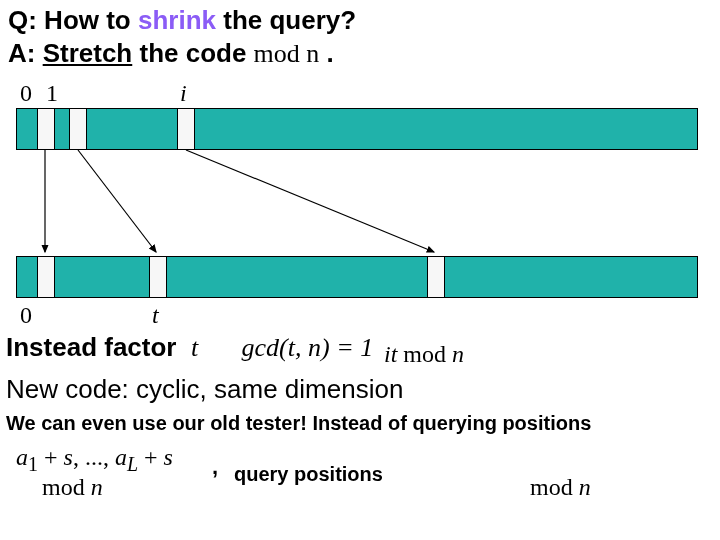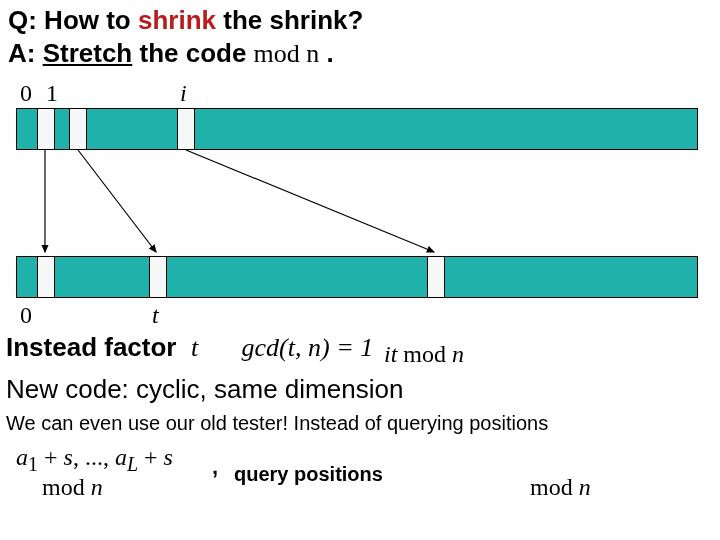--- a/index.html
+++ b/index.html
@@ -12,21 +12,21 @@
     overflow: hidden;
   }
   .qa-block {
     position: absolute;
     left: 8px;
     top: 4px;
     font-size: 26px;
     font-weight: bold;
     line-height: 1.25;
   }
-  .shrink { color: #b91c1c; }
+  .shrink { color: #8b5cf6; }
   .underline { text-decoration: underline; }
   .math {
     font-family: "Times New Roman", Times, serif;
     font-weight: normal;
   }
   .label {
     position: absolute;
     font-family: "Times New Roman", Times, serif;
     font-size: 24px;
   }
@@ -67,21 +67,21 @@
     left: 6px;
     top: 374px;
     font-size: 26px;
     font-weight: normal;
   }
   .tester-line {
     position: absolute;
     left: 6px;
     top: 412px;
     font-size: 20px;
-    font-weight: normal;
+    font-weight: bold;
   }
   .bottom-row {
     position: absolute;
     top: 444px;
     left: 0;
     width: 644px;
     height: 80px;
     padding-left: 16px;
   }
   .expr-box1 {
@@ -130,21 +130,21 @@
     font-family: "Times New Roman", Times, serif;
     font-size: 24px;
   }
   .it { font-style: italic; }
 </style>
 </head>
 <body>
 
 <div class="qa-block">
   <div>
-    <span>Q: How to </span><span class="shrink">shrink</span><span> the shrink?</span>
+    <span>Q: How to </span><span class="shrink">shrink</span><span> the query?</span>
   </div>
   <div>
     <span>A:  </span><span class="underline">Stretch</span><span> the code </span><span class="math"><span>mod n</span></span><span> .</span>
   </div>
 </div>
 
 <div class="label" style="left:20px; top:80px;">0</div>
 <div class="label" style="left:46px; top:80px;">1</div>
 <div class="label it" style="left:180px; top:80px;">i</div>
 

